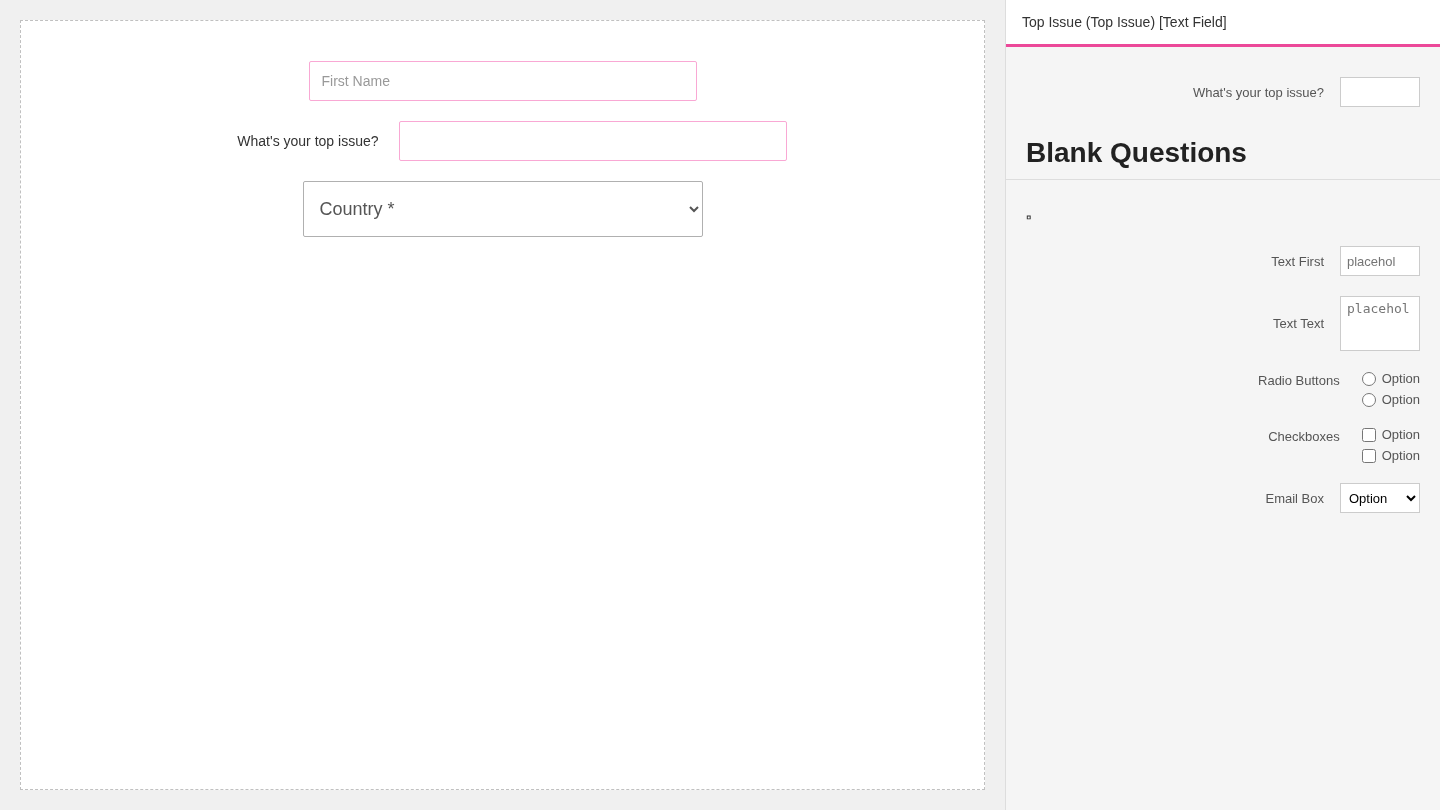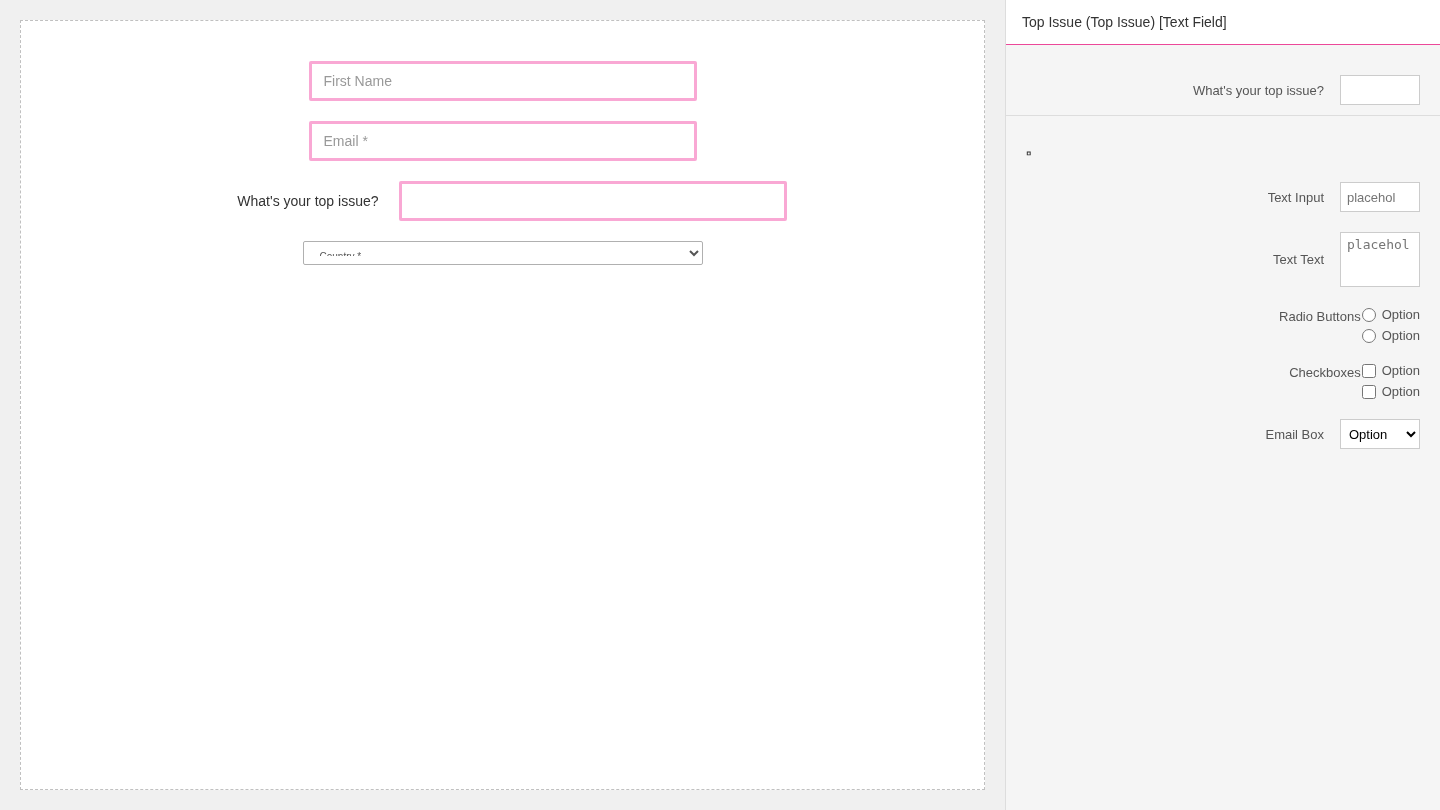--- a/index.html
+++ b/index.html
@@ -61,59 +61,59 @@
       font-size: 14px;
       color: #333;
       white-space: nowrap;
       min-width: 160px;
       text-align: right;
     }
 
     .form-input {
       width: 388px;
       height: 40px;
-      border: 3px solid #f9a8d4;
+      border: 1px solid #f9a8d4;
       border-radius: 2px;
       padding: 8px 12px;
       font-size: 14px;
       color: #0c4a6e;
       outline: none;
       background: #fff;
     }
 
     .form-input::placeholder {
       color: #999;
     }
 
     .form-select {
       width: 400px;
-      height: 24px;
+      height: 56px;
       border: 1px solid #b0b0b0;
       border-radius: 2px;
       padding: 8px 12px;
-      font-size: 10px;
+      font-size: 18px;
       color: #555;
       outline: none;
       background: #fff;
       appearance: auto;
     }
 
     
     .right-panel {
       width: 435px;
       min-height: 810px;
       background-color: #f5f5f5;
       border-left: 1px solid #ddd;
       padding: 0;
       overflow: hidden;
     }
 
     .right-header {
       background-color: #ffffff;
-      border-bottom: 1px solid #ec4899;
+      border-bottom: 3px solid #ec4899;
       padding: 14px 16px;
       font-size: 14px;
       color: #333;
       font-weight: normal;
     }
 
     .right-content {
       padding: 20px 0;
     }
 
@@ -193,44 +193,41 @@
       background: #fff;
       font-size: 13px;
       padding: 2px 4px;
     }
 
     .right-section-row {
       display: flex;
       align-items: flex-start;
       justify-content: flex-end;
       padding: 10px 20px;
-      gap: 1px;
+      gap: 22px;
     }
 
     .right-section-label {
       font-size: 13px;
       color: #555;
       white-space: nowrap;
       padding-top: 2px;
     }
   </style>
 </head>
 <body>
 
 <div class="left-panel">
   <div class="form-container">
 
     <div class="form-row">
       <input class="form-input" type="text" placeholder="First Name" style="">
     </div>
 
 
-    <div class="form-row">
-      <input class="form-input" type="email" placeholder="Email *" style="">
-    </div>
 
     <div class="form-row-labeled">
       <span class="field-label">What's your top issue?</span>
       <input class="form-input" type="text" style="width: 388px;">
     </div>
 
 
     <div class="form-row">
       <select class="form-select">
         <option>Country *</option>
@@ -250,29 +247,32 @@
     <span>Top Issue (Top Issue) [Text Field]</span>
   </div>
 
   <div class="right-content">
 
     <div class="right-field-row">
       <span class="right-field-label">What's your top issue?</span>
       <input class="right-input" type="text" style="">
     </div>
 
+    <div class="blank-questions-title">
+      <span>Blank Questions</span>
+    </div>
 
     <div class="divider"></div>
 
     <div style="height: 40px; padding-left: 20px; display: flex; align-items: center;">
       <span style="font-size: 20px; color: #333; cursor: default;">⬞</span>
     </div>
 
     <div class="right-field-row">
-      <span class="right-field-label">Text Input</span>
+      <span class="right-field-label">Text First</span>
       <input class="right-input" type="text" placeholder="placehol" style="">
     </div>
 
     <div class="right-field-row">
       <span class="right-field-label">Text Text</span>
       <textarea class="right-textarea" placeholder="placehol" style=""></textarea>
     </div>
 
     <div class="right-section-row">
       <span class="right-section-label">Radio Buttons</span>

